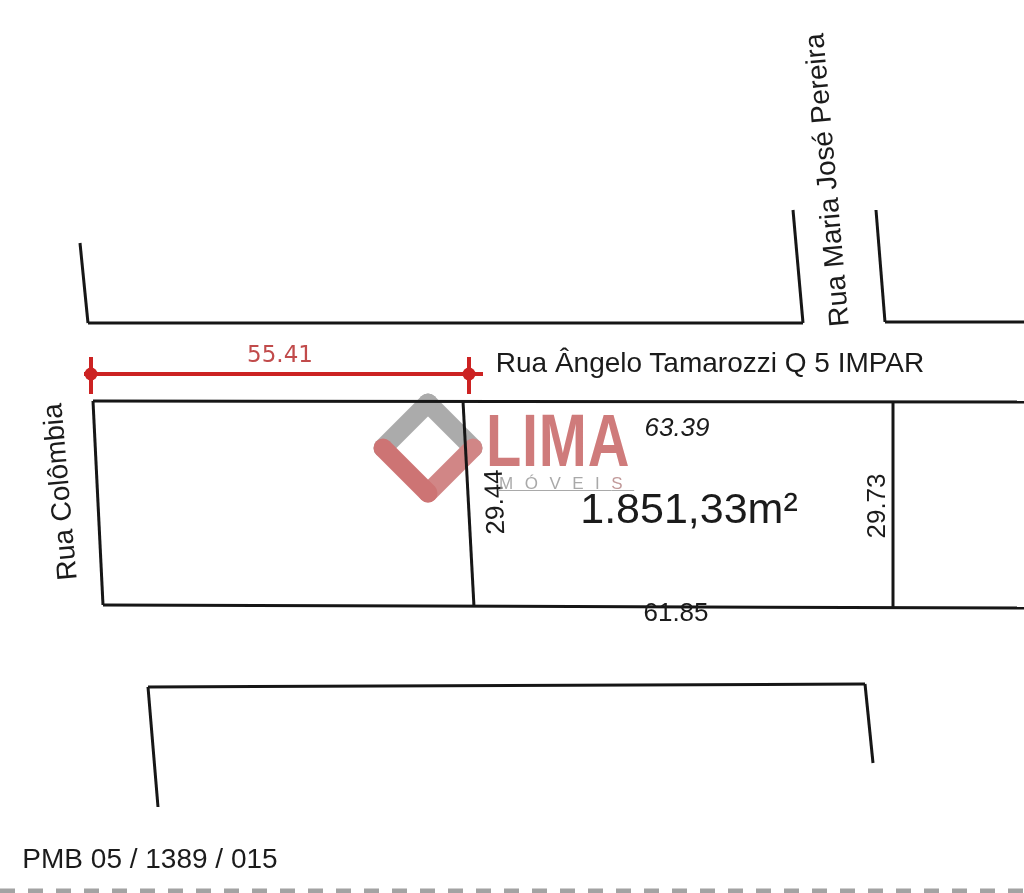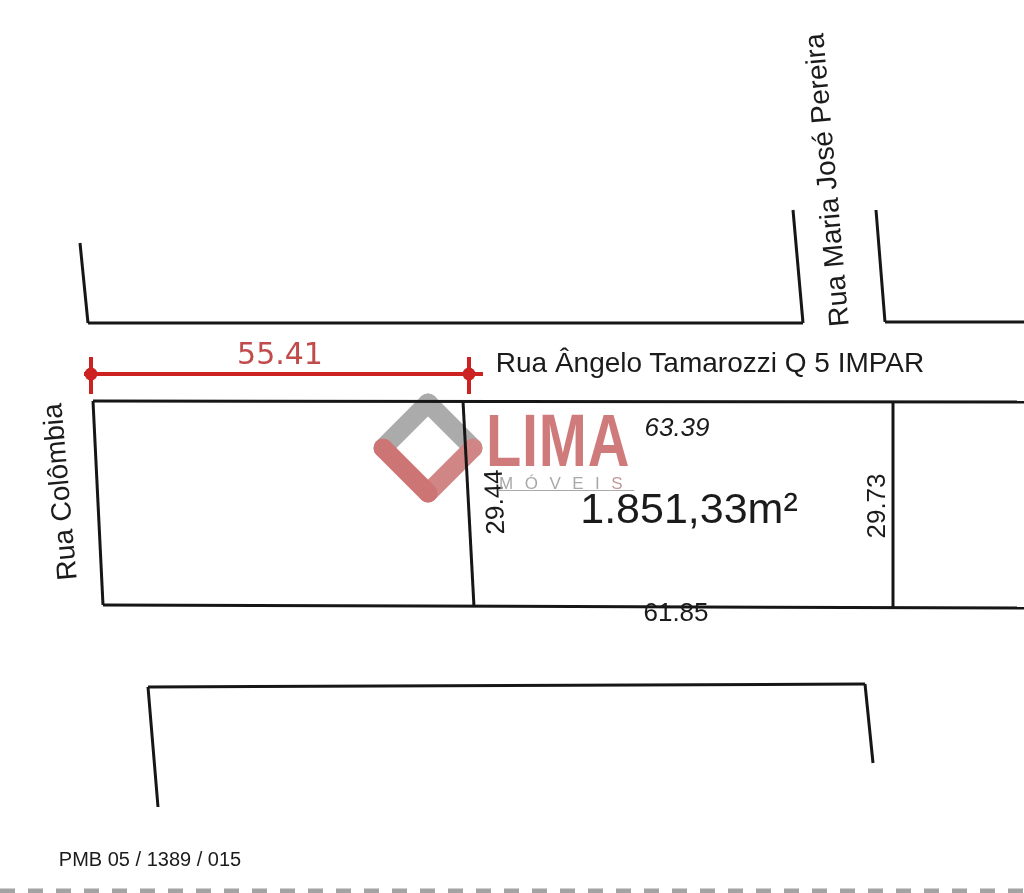--- a/index.html
+++ b/index.html
@@ -18,27 +18,27 @@
     white-space: nowrap;
     color: #1b1b1b;
     font-size: 28px;
     transform: translate(-50%, -50%);
     line-height: 1;
   }
   .lbl.dim { font-size: 26px; }
   .lbl.red {
     color: #c14b4b;
     font-family: "DejaVu Sans", sans-serif;
-    font-size: 30px;
+    font-size: 23px;
   }
   .lbl.rot90  { transform: translate(-50%, -50%) rotate(-90deg); }
   .lbl.rot92  { transform: translate(-50%, -50%) rotate(-92deg); }
   .lbl.rot95  { transform: translate(-50%, -50%) rotate(-95deg); }
   .lbl.area   { font-size: 43px; }
-  .lbl.pmb    { font-size: 20px; }
+  .lbl.pmb    { font-size: 28px; }
   .wm-brand {
     position: absolute;
     z-index: 2;
     left: 486px; top: 404px;
     font-weight: bold;
     font-size: 74px;
     line-height: 1;
     letter-spacing: 1px;
     color: #c76565;
     opacity: 0.85;

